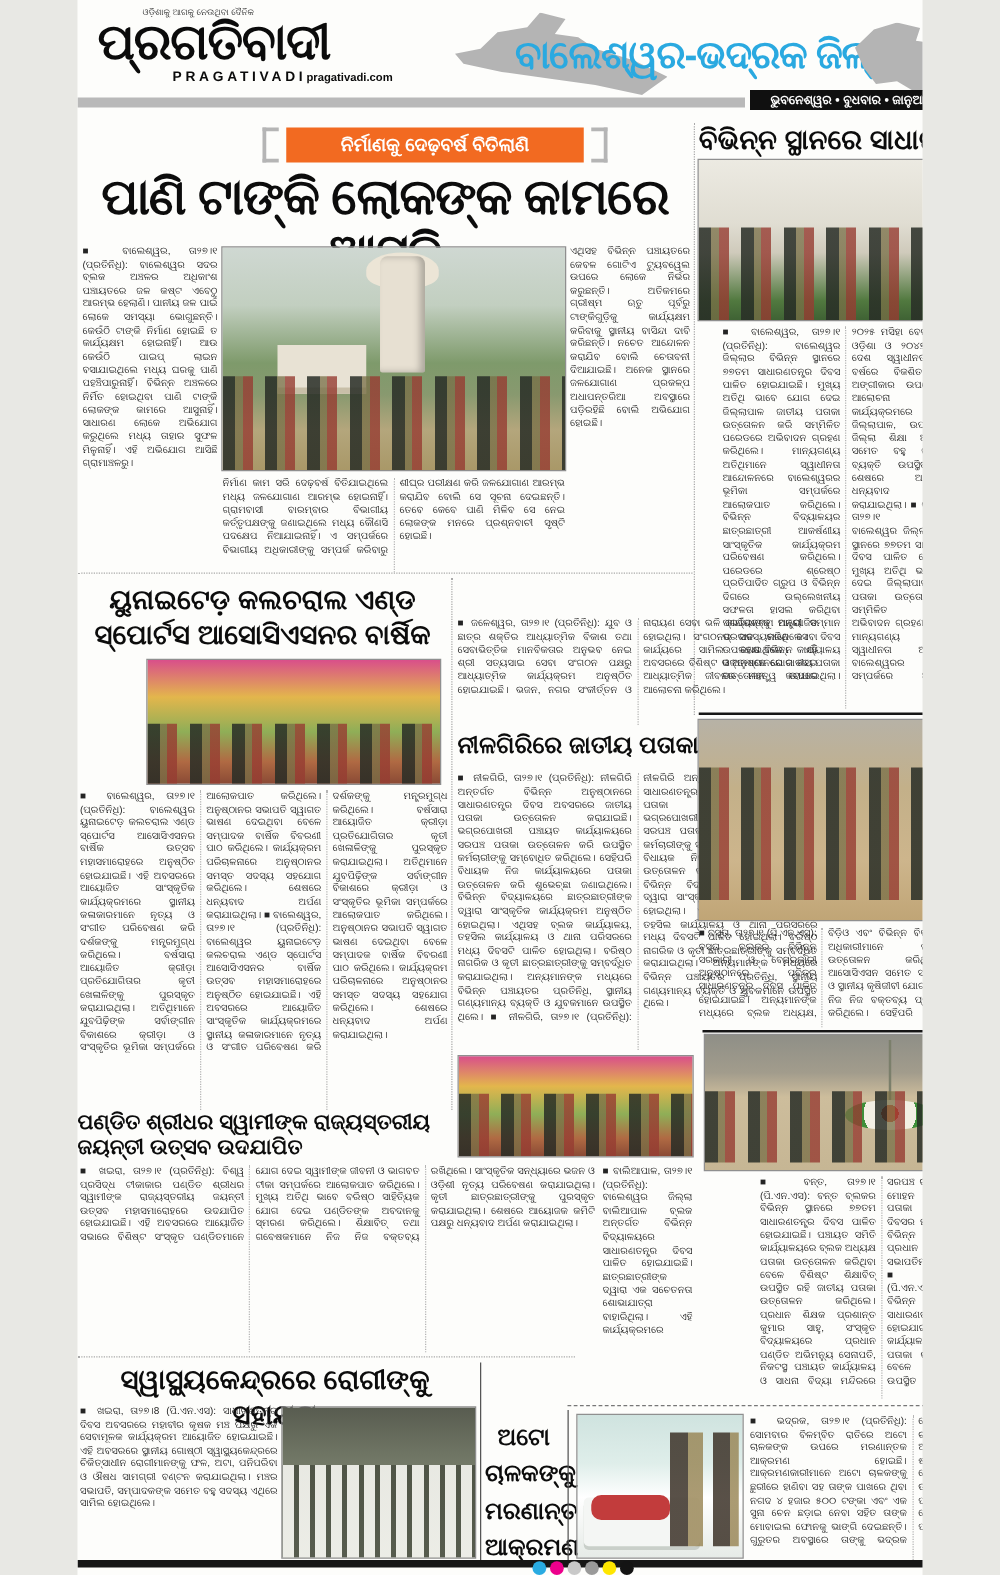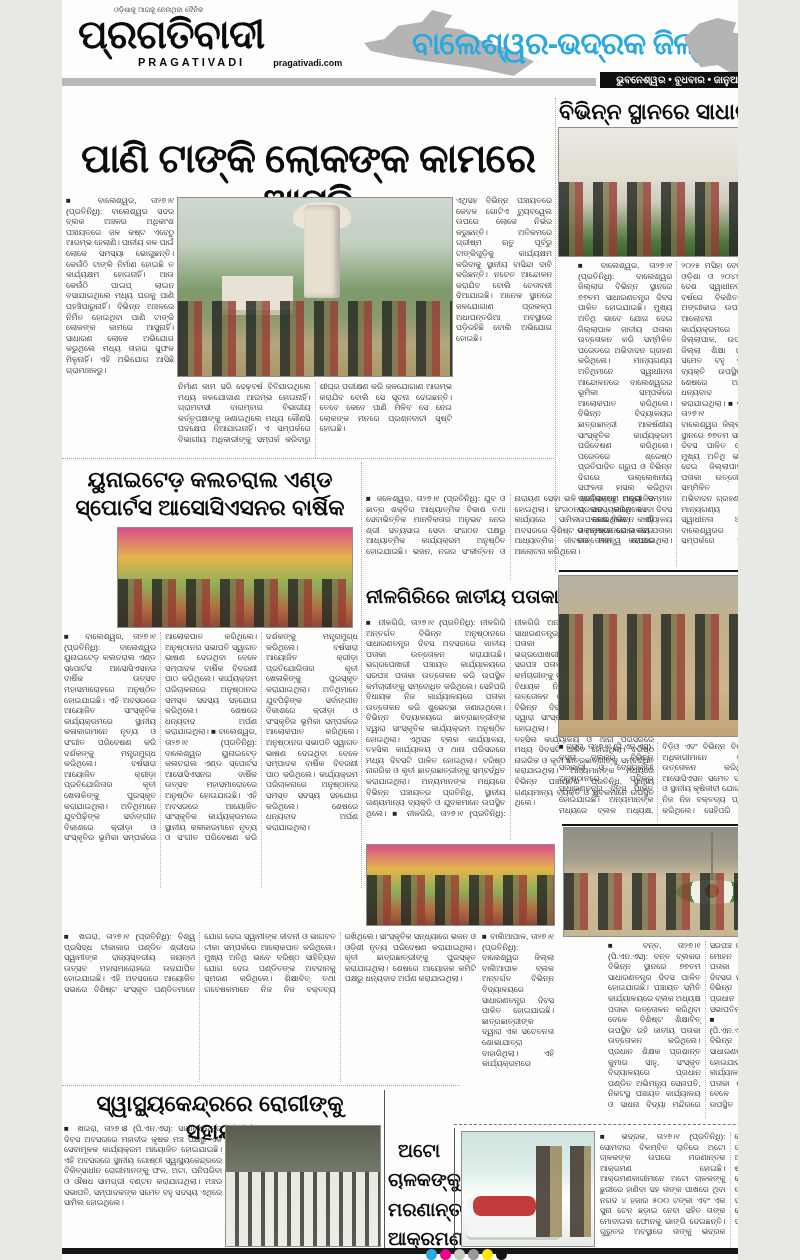--- a/index.html
+++ b/index.html
@@ -77,21 +77,21 @@
   .d4{background:#9a9a9a;} .d5{background:#ffe600;} .d6{background:#141414;}
 </style>
 </head>
 <body>
 
 <div class="page">
 
   <div class="abs" style="left:16px;top:6px;width:300px;height:80px;">
     <div class="tagline" style="margin-left:36px;">ଓଡ଼ିଶାକୁ ଆଗକୁ ନେଉଥିବା ଦୈନିକ</div>
     <div class="logo-odia">ପ୍ରଗତିବାଦୀ</div>
-    <div style="display:flex;gap:28px;align-items:baseline;margin-left:60px;margin-top:2px;">
+    <div style="display:flex;align-items:baseline;margin-left:60px;margin-top:2px;">
       <span class="logo-latin">PRAGATIVADI</span>
       <span class="site">pragativadi.com</span>
     </div>
   </div>
 
   <div class="abs map map1" style="left:302px;top:10px;width:170px;height:66px;"></div>
   <div class="abs edition" style="left:350px;top:26px;">ବାଲେଶ୍ୱର-ଭଦ୍ରକ ଜିଲ୍ଲା</div>
   <div class="abs map map2" style="left:622px;top:18px;width:84px;height:56px;"></div>
 
   <div class="abs" style="left:718px;top:4px;width:78px;height:64px;">
@@ -101,20 +101,25 @@
       <span class="fifty-circle">◉</span>
     </div>
     <div class="fifty-years">YEARS</div>
     <div class="fifty-tag">ସେବାରେ...ସମର୍ପିତ</div>
   </div>
 
   <div class="abs grayrule" style="left:0;top:78px;width:534px;height:8px;"></div>
   <div class="abs datebar" style="left:538px;top:72px;width:210px;height:16px;">ଭୁବନେଶ୍ୱର • ବୁଧବାର • ଜାନୁଆରୀ ୨୮ • 2031</div>
   <div class="abs datebar" style="left:753px;top:72px;width:45px;height:16px;">ପୃଷ୍ଠା : କ</div>
 
+  <div class="abs kicker-wrap" style="left:148px;top:102px;width:276px;height:28px;">
+    <div class="bracket bl"></div>
+    <div class="kicker">ନିର୍ମାଣକୁ ଦେଢ଼ବର୍ଷ ବିତିଲାଣି</div>
+    <div class="bracket br"></div>
+  </div>
   <div class="abs h-main" style="left:0;top:136px;width:492px;">ପାଣି ଟାଙ୍କି ଲୋକଙ୍କ କାମରେ ଆସୁନି</div>
 
   <div class="abs" style="left:4px;top:196px;width:108px;height:262px;">
     <div class="cols c1">■ ବାଲେଶ୍ୱର, ତା୨୭।୧ (ପ୍ରତିନିଧି): ବାଲେଶ୍ୱର ସଦର ବ୍ଲକ ଅଞ୍ଚଳର ଅଧିକାଂଶ ପଞ୍ଚାୟତରେ ଜଳ କଷ୍ଟ ଏବେଠୁ ଆରମ୍ଭ ହେଲାଣି। ପାନୀୟ ଜଳ ପାଇଁ ଲୋକେ ସମସ୍ୟା ଭୋଗୁଛନ୍ତି। କେଉଁଠି ଟାଙ୍କି ନିର୍ମାଣ ହୋଇଛି ତ କାର୍ଯ୍ୟକ୍ଷମ ହୋଇନାହିଁ। ଆଉ କେଉଁଠି ପାଇପ୍ ଲାଇନ ବସାଯାଇଥିଲେ ମଧ୍ୟ ଘରକୁ ପାଣି ପହଞ୍ଚିପାରୁନାହିଁ। ବିଭିନ୍ନ ଅଞ୍ଚଳରେ ନିର୍ମିତ ହୋଇଥିବା ପାଣି ଟାଙ୍କି ଲୋକଙ୍କ କାମରେ ଆସୁନାହିଁ। ସାଧାରଣ ଲୋକେ ଅଭିଯୋଗ କରୁଥିଲେ ମଧ୍ୟ ତାହାର ସୁଫଳ ମିଳୁନାହିଁ। ଏହି ଅଭିଯୋଗ ଆସିଛି ଗ୍ରାମାଞ୍ଚଳରୁ।</div>
   </div>
   <div class="abs ph ph-tank" style="left:116px;top:198px;width:274px;height:178px;">
     <div class="tank-head"></div>
     <div class="tank-col"></div>
     <div class="bldg"></div>
     <div class="people"></div>
@@ -171,20 +176,21 @@
 
   <div class="abs ph ph-circle" style="left:502px;top:828px;width:296px;height:108px;">
     <div class="pole"></div>
     <div class="ring"></div>
     <div class="people" style="height:52%;bottom:6%;"></div>
   </div>
   <div class="abs" style="left:502px;top:941px;width:296px;height:178px;margin-left:44px;">
     <div class="cols c3">■ ବନ୍ତ, ତା୨୭।୧ (ପି.ଏନ.ଏସ): ବନ୍ତ ବ୍ଲକର ବିଭିନ୍ନ ସ୍ଥାନରେ ୭୭ତମ ସାଧାରଣତନ୍ତ୍ର ଦିବସ ପାଳିତ ହୋଇଯାଇଛି। ପଞ୍ଚାୟତ ସମିତି କାର୍ଯ୍ୟାଳୟରେ ବ୍ଲକ ଅଧ୍ୟକ୍ଷ ପତାକା ଉତ୍ତୋଳନ କରିଥିବା ବେଳେ ବିଶିଷ୍ଟ ଶିକ୍ଷାବିତ୍ ଉପସ୍ଥିତ ରହି ଜାତୀୟ ପତାକା ଉତ୍ତୋଳନ କରିଥିଲେ। ପ୍ରଧାନ ଶିକ୍ଷକ ପ୍ରଶାନ୍ତ କୁମାର ସାହୁ, ସଂସ୍କୃତ ବିଦ୍ୟାଳୟରେ ପ୍ରଧାନ ପଣ୍ଡିତ ଅଭିମନ୍ୟୁ ସେନାପତି, ନିକଟସ୍ଥ ପଞ୍ଚାୟତ କାର୍ଯ୍ୟାଳୟ ଓ ସାଧନା ବିଦ୍ୟା ମନ୍ଦିରରେ ସରପଞ୍ଚ ରଜନୀ ସେଠ, ଦର୍ପଣର ମୋହନ ପ୍ରଧାନ ପ୍ରମୁଖ ପତାକା ଉତ୍ତୋଳନ କରି ଦିବସର ମହତ୍ତ୍ୱ ବଖାଣିଥିଲେ। ବିଭିନ୍ନ ବିଦ୍ୟାଳୟରେ ପ୍ରଧାନ ଆଚାର୍ଯ୍ୟ ଓ ସଭାପତିମାନେ ଉପସ୍ଥିତ ଥିଲେ। ■ ବନ୍ତ, ତା୨୭।୧ (ପି.ଏନ.ଏସ): ବନ୍ତ ବ୍ଲକର ବିଭିନ୍ନ ସ୍ଥାନରେ ୭୭ତମ ସାଧାରଣତନ୍ତ୍ର ଦିବସ ପାଳିତ ହୋଇଯାଇଛି। ପଞ୍ଚାୟତ ସମିତି କାର୍ଯ୍ୟାଳୟରେ ବ୍ଲକ ଅଧ୍ୟକ୍ଷ ପତାକା ଉତ୍ତୋଳନ କରିଥିବା ବେଳେ ବିଶିଷ୍ଟ ଶିକ୍ଷାବିତ୍ ଉପସ୍ଥିତ ରହି ଜାତୀୟ ପତାକା ଉତ୍ତୋଳନ କରିଥିଲେ। ପ୍ରଧାନ ଶିକ୍ଷକ ପ୍ରଶାନ୍ତ କୁମାର ସାହୁ, ସଂସ୍କୃତ ବିଦ୍ୟାଳୟରେ ପ୍ରଧାନ ପଣ୍ଡିତ ଅଭିମନ୍ୟୁ ସେନାପତି, ନିକଟସ୍ଥ ପଞ୍ଚାୟତ କାର୍ଯ୍ୟାଳୟ ଓ ସାଧନା ବିଦ୍ୟା ମନ୍ଦିରରେ ସରପଞ୍ଚ ରଜନୀ ସେଠ, ଦର୍ପଣର ମୋହନ ପ୍ରଧାନ ପ୍ରମୁଖ ପତାକା ଉତ୍ତୋଳନ କରି ଦିବସର ମହତ୍ତ୍ୱ ବଖାଣିଥିଲେ। ବିଭିନ୍ନ ବିଦ୍ୟାଳୟରେ ପ୍ରଧାନ ଆଚାର୍ଯ୍ୟ ଓ ସଭାପତିମାନେ ଉପସ୍ଥିତ ଥିଲେ।</div>
   </div>
 
+  <div class="abs h-sm" style="left:0;top:888px;width:300px;text-align:left;line-height:1.15;">ପଣ୍ଡିତ ଶ୍ରୀଧର ସ୍ୱାମୀଙ୍କ ରାଜ୍ୟସ୍ତରୀୟ ଜୟନ୍ତୀ ଉତ୍ସବ ଉଦଯାପିତ</div>
   <div class="abs" style="left:2px;top:932px;width:412px;height:150px;">
     <div class="cols c3">■ ଖଇରା, ତା୨୭।୧ (ପ୍ରତିନିଧି): ବିଶ୍ୱ ପ୍ରସିଦ୍ଧ ଟୀକାକାର ପଣ୍ଡିତ ଶ୍ରୀଧର ସ୍ୱାମୀଙ୍କ ରାଜ୍ୟସ୍ତରୀୟ ଜୟନ୍ତୀ ଉତ୍ସବ ମହାସମାରୋହରେ ଉଦଯାପିତ ହୋଇଯାଇଛି। ଏହି ଅବସରରେ ଆୟୋଜିତ ସଭାରେ ବିଶିଷ୍ଟ ସଂସ୍କୃତ ପଣ୍ଡିତମାନେ ଯୋଗ ଦେଇ ସ୍ୱାମୀଙ୍କ ଜୀବନୀ ଓ ଭାଗବତ ଟୀକା ସମ୍ପର୍କରେ ଆଲୋକପାତ କରିଥିଲେ। ମୁଖ୍ୟ ଅତିଥି ଭାବେ ବରିଷ୍ଠ ସାହିତ୍ୟିକ ଯୋଗ ଦେଇ ପଣ୍ଡିତଙ୍କ ଅବଦାନକୁ ସ୍ମରଣ କରିଥିଲେ। ଶିକ୍ଷାବିତ୍ ତଥା ଗବେଷକମାନେ ନିଜ ନିଜ ବକ୍ତବ୍ୟ ରଖିଥିଲେ। ସାଂସ୍କୃତିକ ସନ୍ଧ୍ୟାରେ ଭଜନ ଓ ଓଡ଼ିଶୀ ନୃତ୍ୟ ପରିବେଷଣ କରାଯାଇଥିଲା। କୃତୀ ଛାତ୍ରଛାତ୍ରୀଙ୍କୁ ପୁରସ୍କୃତ କରାଯାଇଥିଲା। ଶେଷରେ ଆୟୋଜକ କମିଟି ପକ୍ଷରୁ ଧନ୍ୟବାଦ ଅର୍ପଣ କରାଯାଇଥିଲା।</div>
   </div>
   <div class="abs" style="left:420px;top:932px;width:72px;height:150px;">
     <div class="cols c1">■ ବାଲିଆପାଳ, ତା୨୭।୧ (ପ୍ରତିନିଧି): ବାଲେଶ୍ୱର ଜିଲ୍ଲା ବାଲିଆପାଳ ବ୍ଲକ ଅନ୍ତର୍ଗତ ବିଭିନ୍ନ ବିଦ୍ୟାଳୟରେ ସାଧାରଣତନ୍ତ୍ର ଦିବସ ପାଳିତ ହୋଇଯାଇଛି। ଛାତ୍ରଛାତ୍ରୀଙ୍କ ଦ୍ୱାରା ଏକ ସଚେତନତା ଶୋଭାଯାତ୍ରା ବାହାରିଥିଲା। ଏହି କାର୍ଯ୍ୟକ୍ରମରେ ଶତାଧିକ ଛାତ୍ରଛାତ୍ରୀ ଅଂଶଗ୍ରହଣ କରିଥିଲେ।</div>
   </div>
 
   <div class="abs hdot" style="left:0;top:1085px;width:398px;"></div>
   <div class="abs h-lg" style="left:0;top:1090px;width:316px;">ସ୍ୱାସ୍ଥ୍ୟକେନ୍ଦ୍ରରେ ରୋଗୀଙ୍କୁ ସହାୟତା</div>
   <div class="abs" style="left:2px;top:1124px;width:158px;height:126px;">

